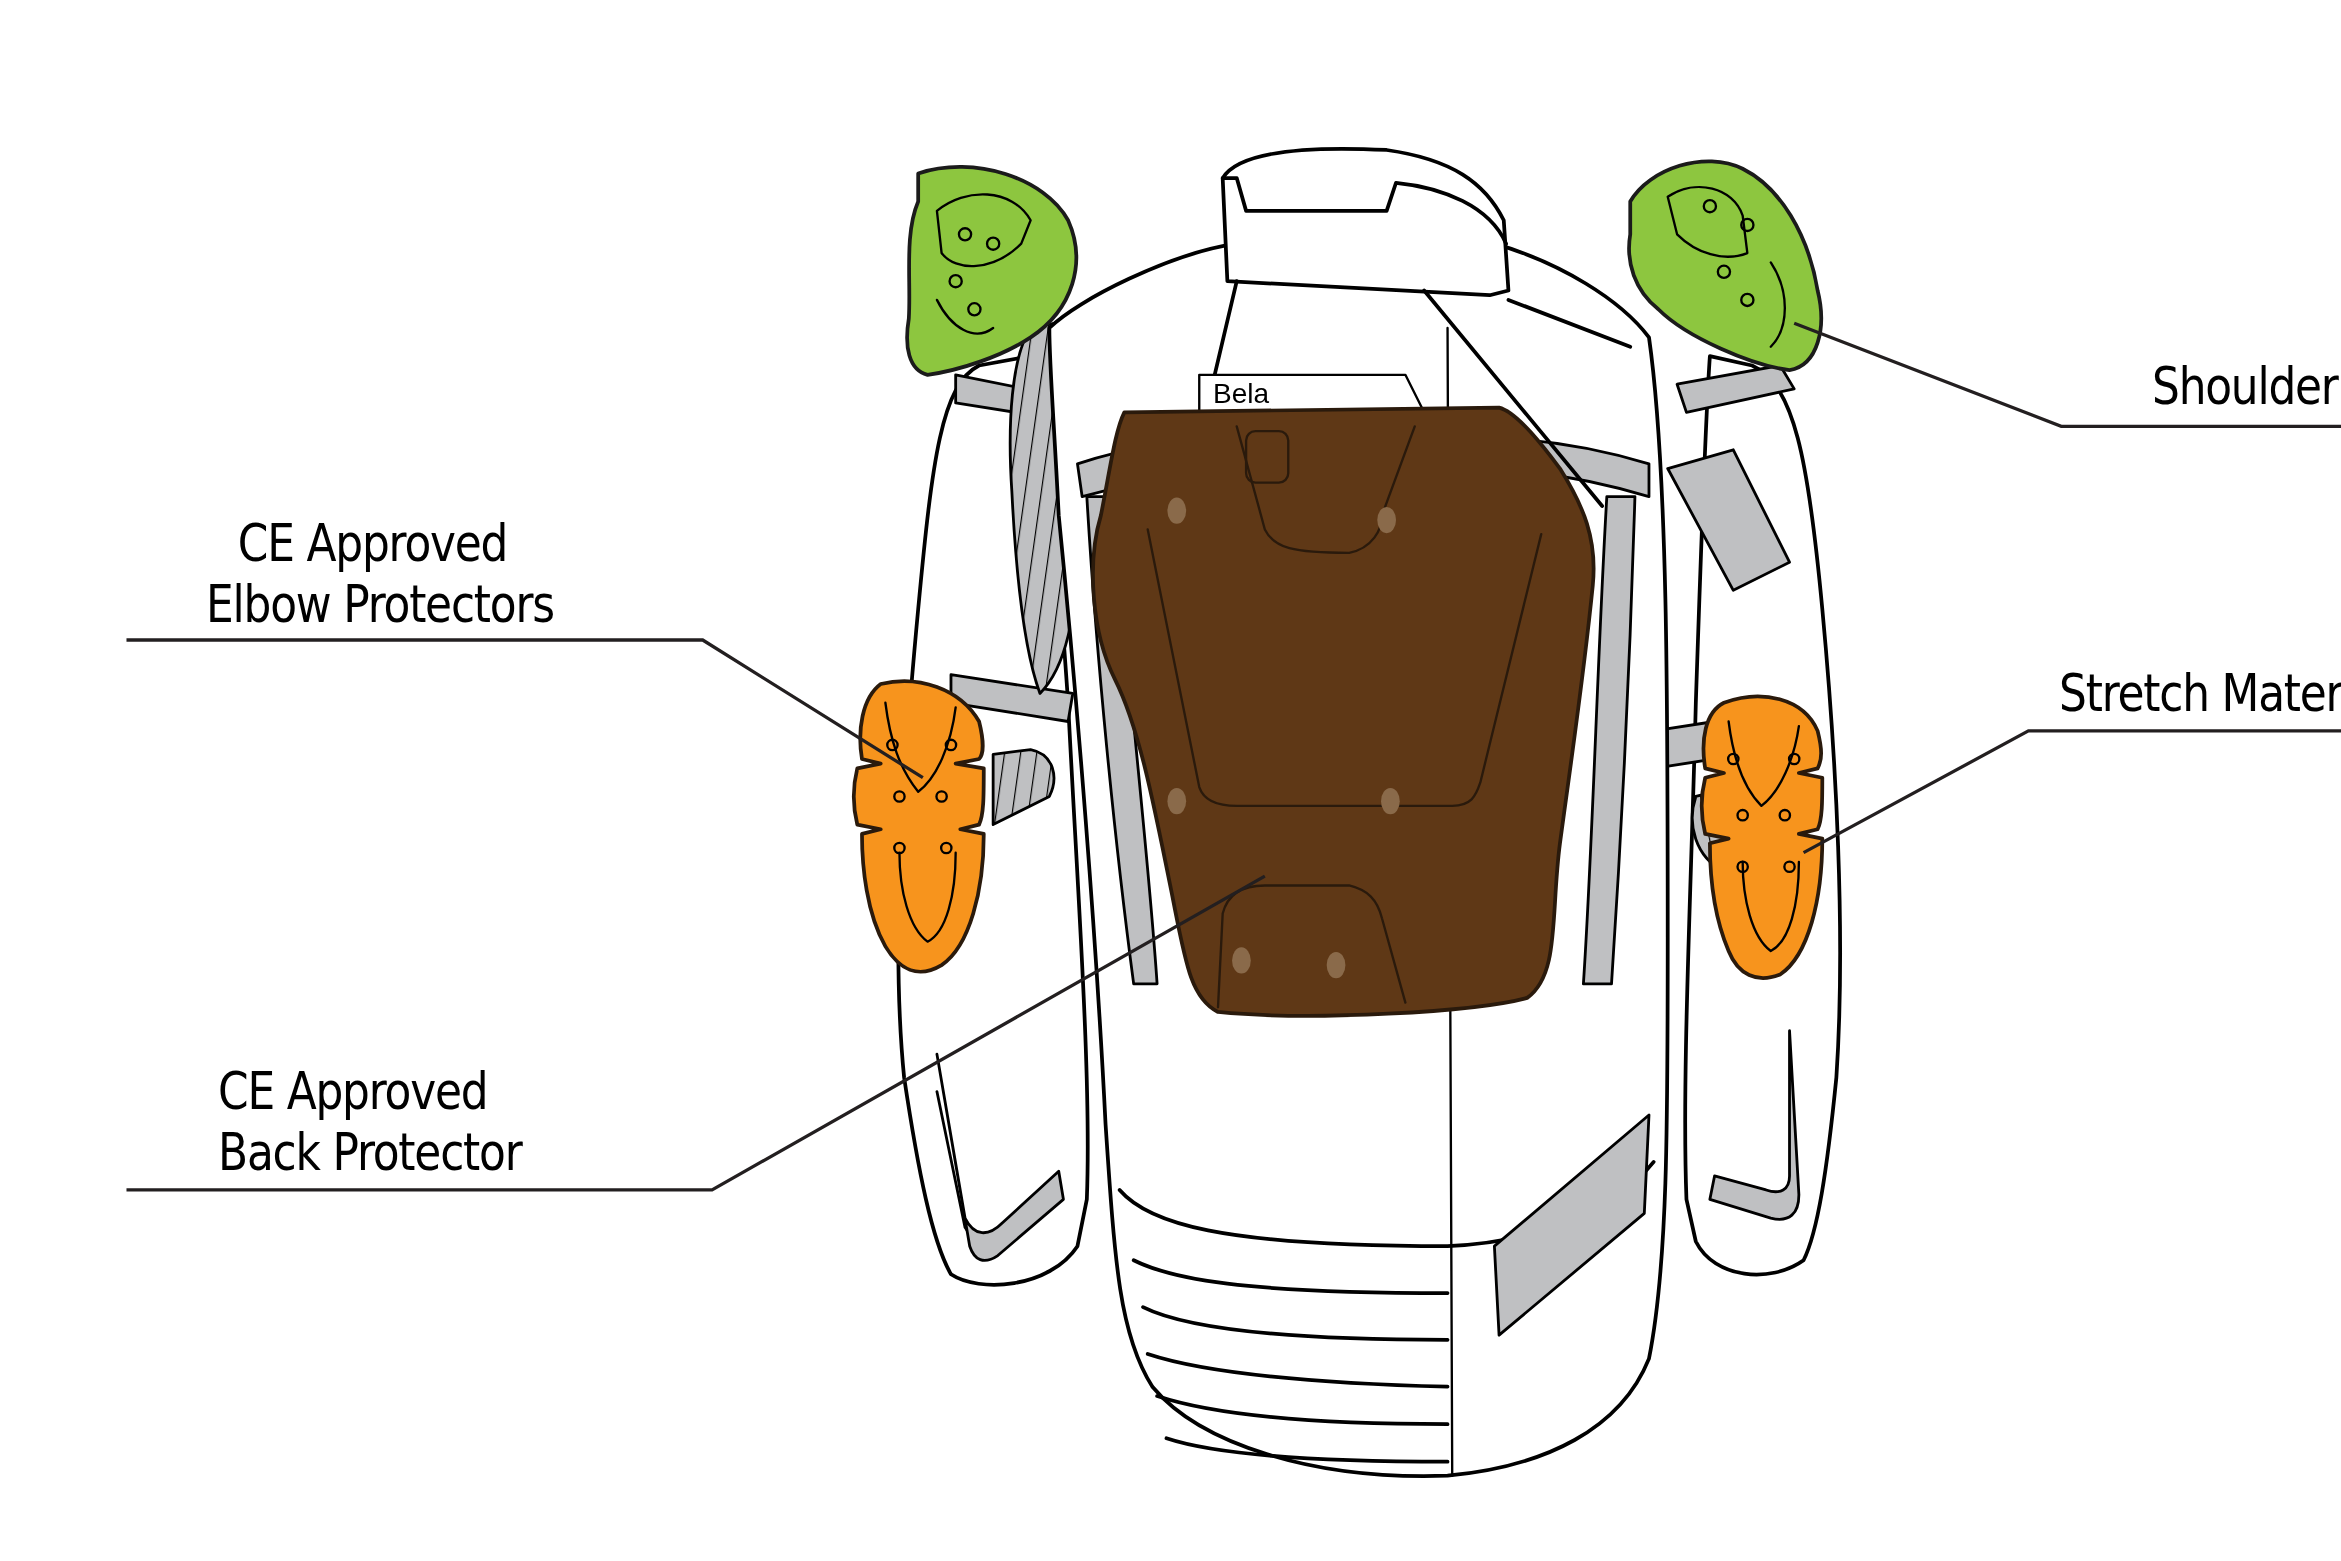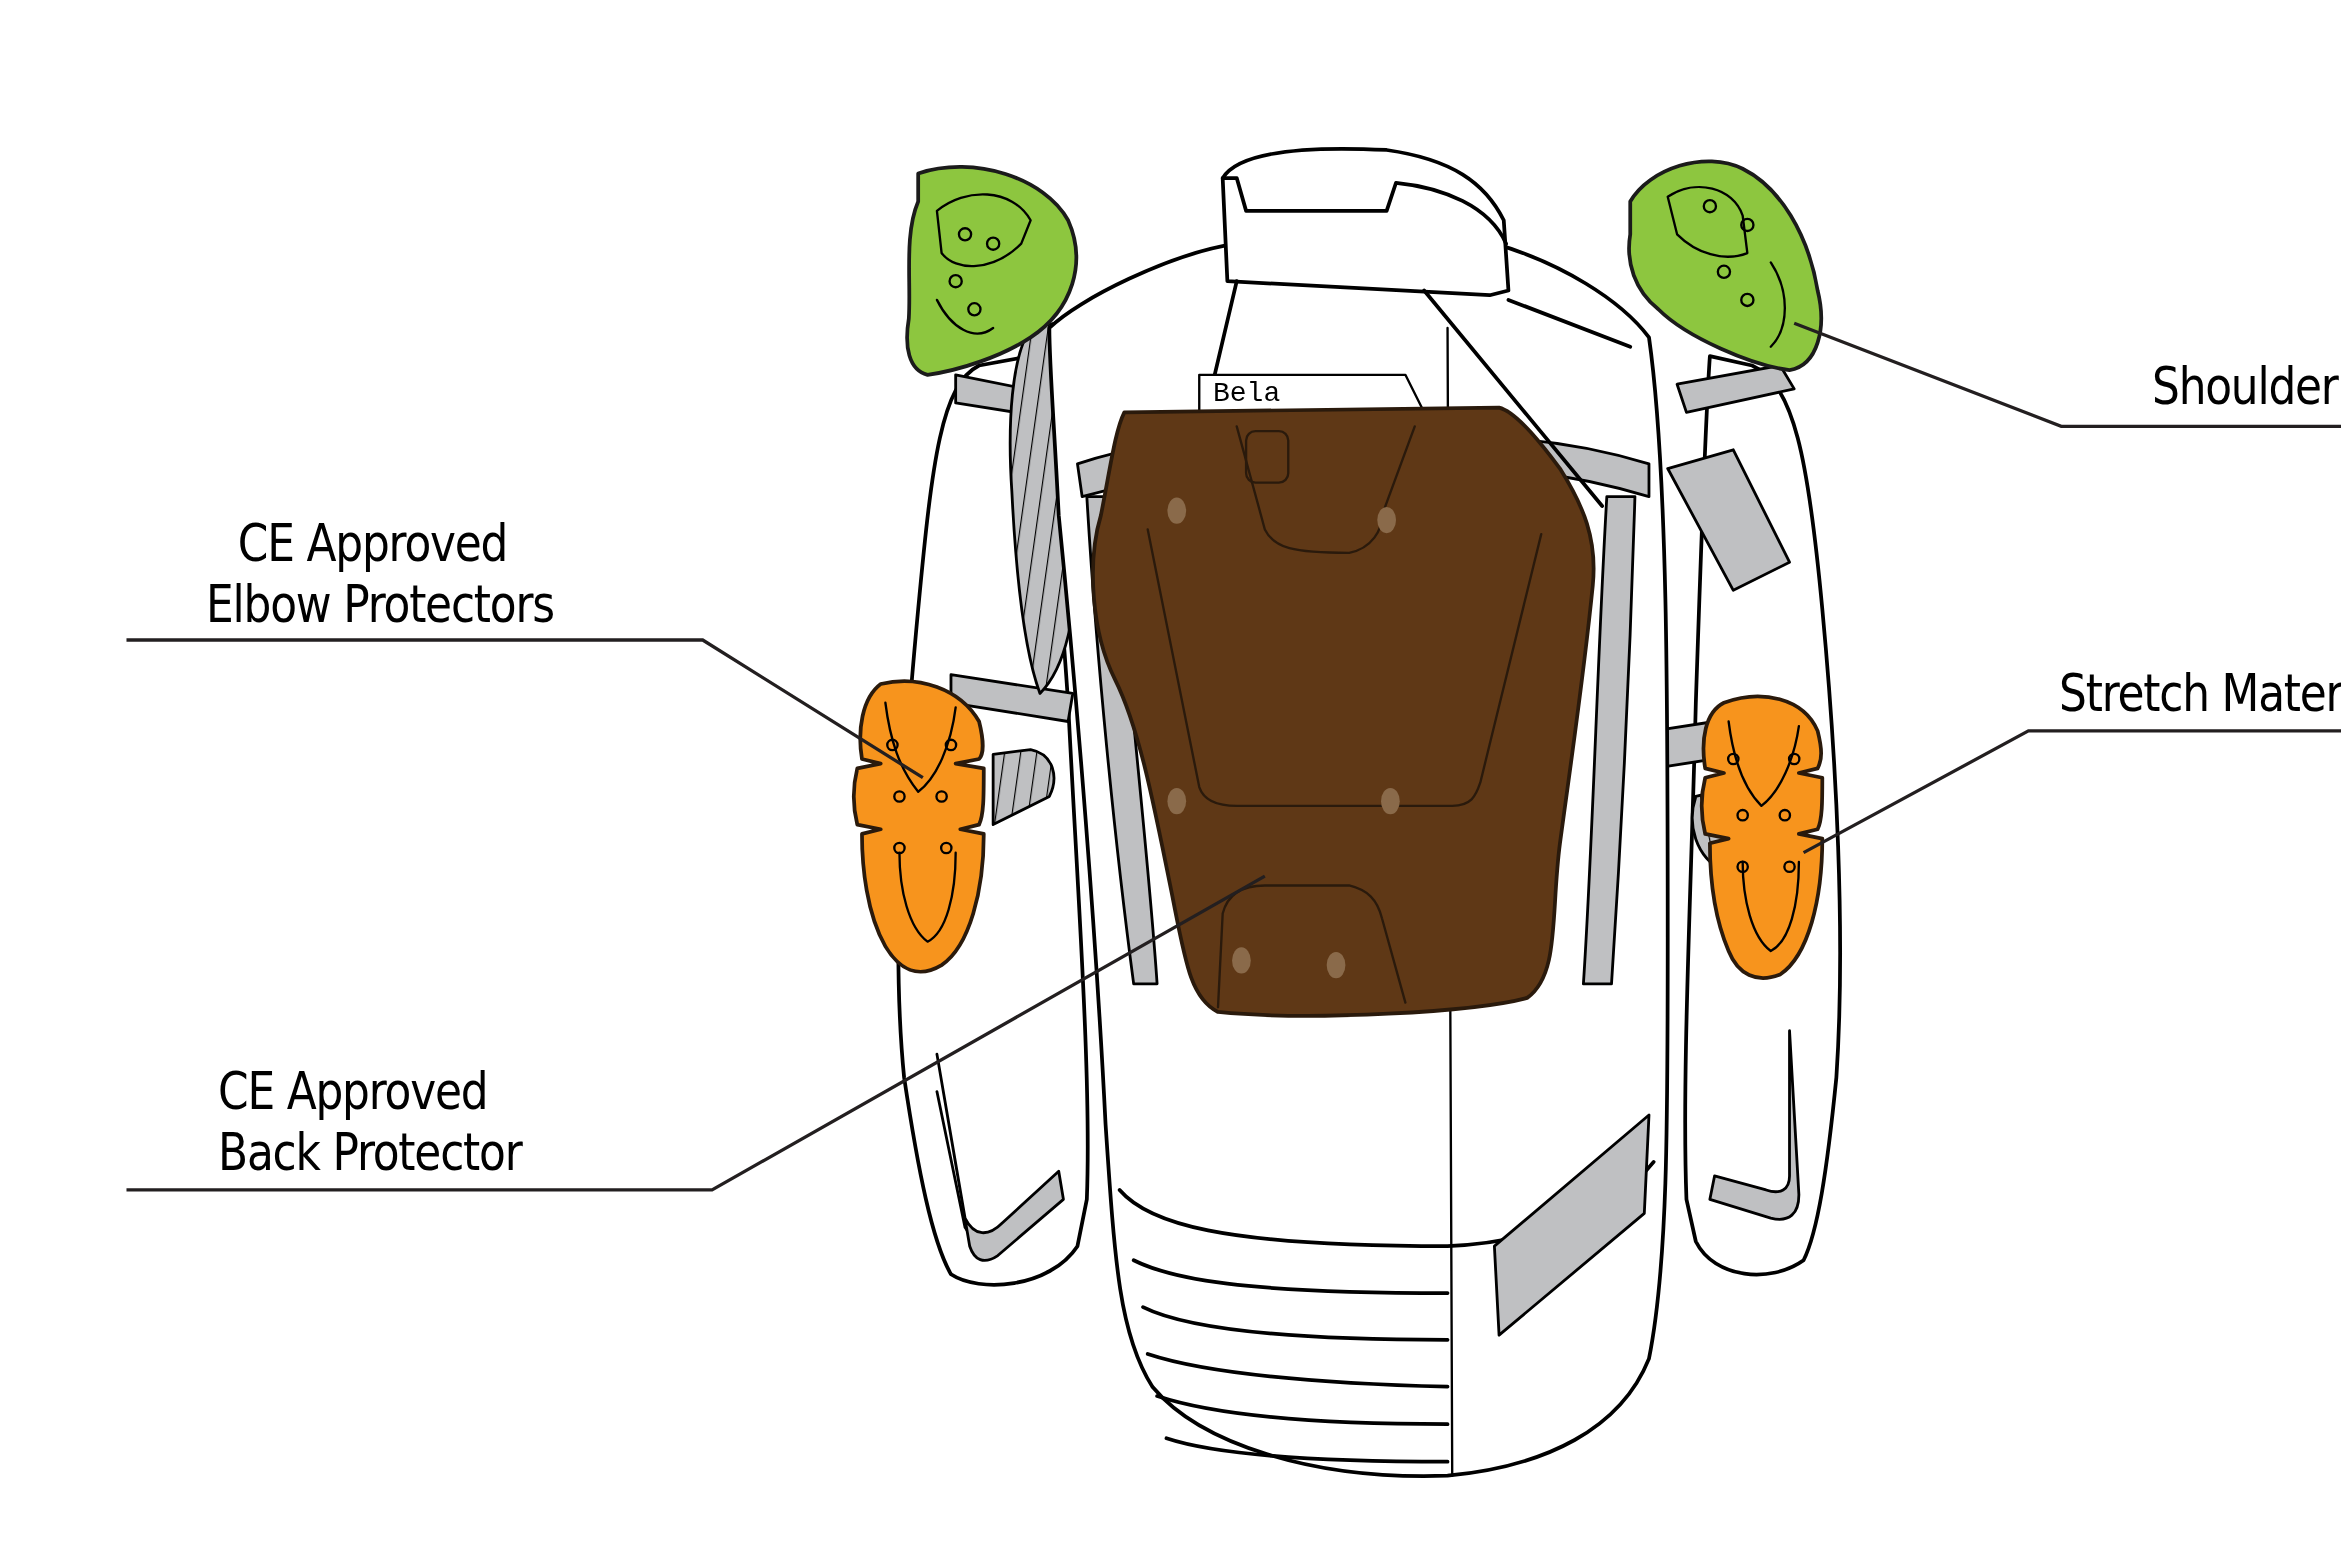--- a/index.html
+++ b/index.html
@@ -169,16 +169,16 @@
 
 <div class="label" style="left:2059px; top:663px;">
   <span>Stretch Material on Elbow</span>
 </div>
 
 <div class="label" style="left:218px; top:1061px;">
   <span>CE Approved</span>
   <span>Back Protector</span>
 </div>
 
-<div style="position:absolute; left:1213px; top:377px; font-family:Liberation Mono, monospace; font-size:28px; color:#000; line-height:33px;">Bela</div>
+<div style="position:absolute; left:1213px; top:377px; font-family:Liberation Sans, sans-serif; font-size:28px; color:#000; line-height:33px;">Bela</div>
 
 </div>
 
 
 </body></html>

